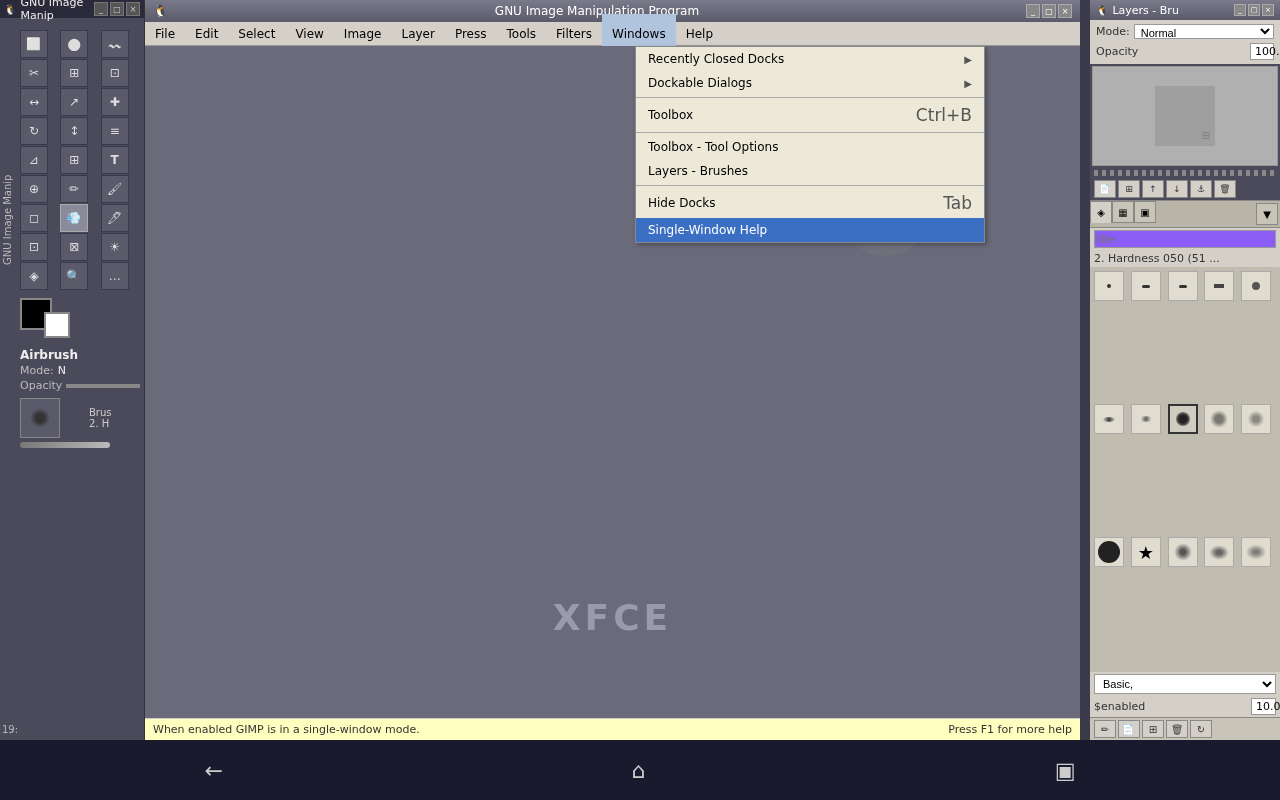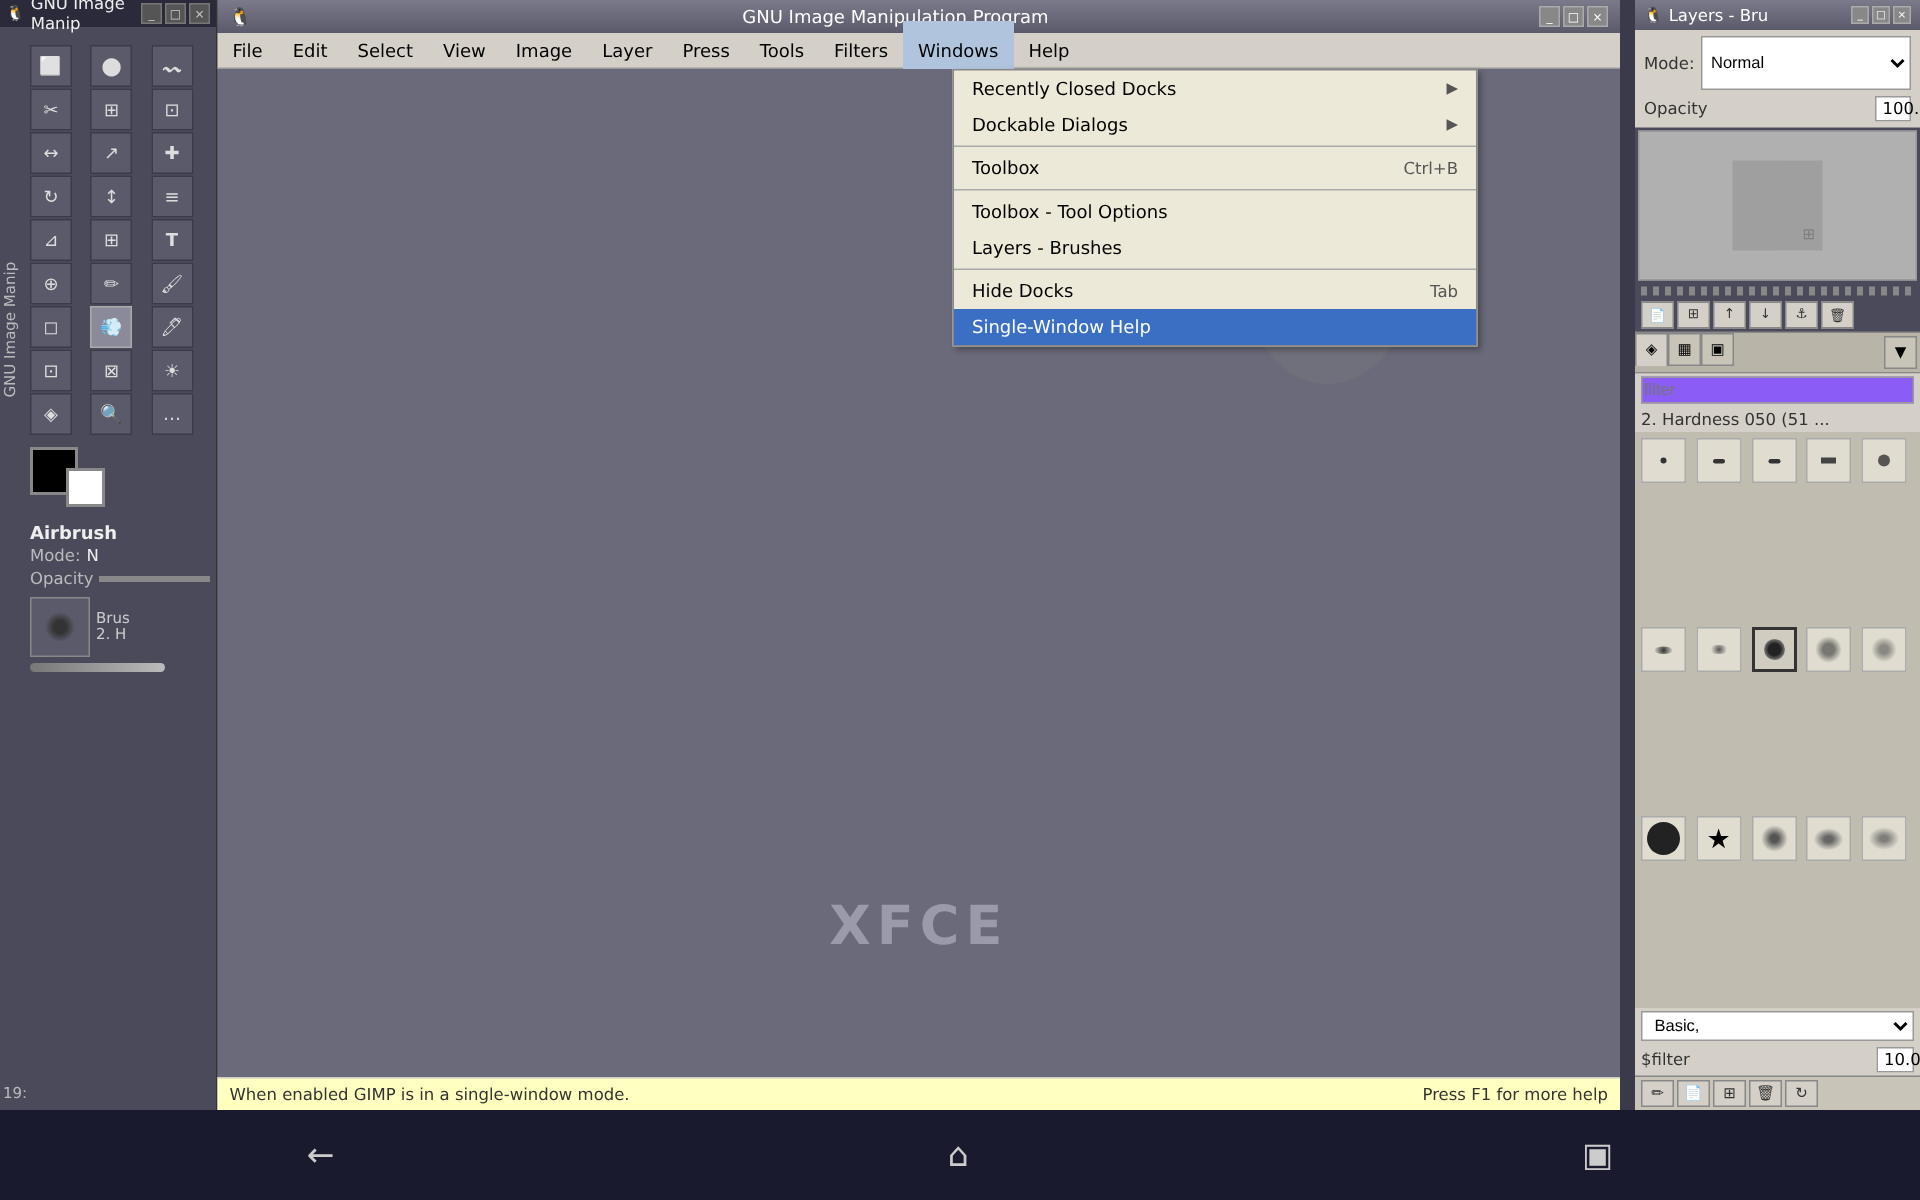--- a/index.html
+++ b/index.html
@@ -189,20 +189,21 @@
       border: 1px solid #888;
       display: flex;
       align-items: center;
       justify-content: center;
       font-size: 9px;
       color: #ccc;
     }
     .brush-name {
       color: #ccc;
       font-size: 10px;
+      margin-left: 25px;
     }
     .tool-size-row {
       padding-left: 20px;
       margin-top: 4px;
     }
     .size-slider {
       width: 90px;
       height: 6px;
       background: linear-gradient(to right, #777, #bbb);
       border-radius: 3px;
@@ -335,21 +336,21 @@
       justify-content: space-between;
       white-space: nowrap;
     }
     .windows-menu-item.highlighted {
       background: #3a6fc4;
       color: #fff;
     }
     .windows-menu-item .shortcut {
       margin-left: 12px;
       color: #555;
-      font-size: 11px;
+      font-size: 17px;
       text-align: right;
     }
     .windows-menu-separator {
       height: 1px;
       background: #aaa;
       margin: 2px 0;
     }
     .submenu-arrow {
       font-size: 10px;
       color: #555;
@@ -423,21 +424,21 @@
       color: #333;
       margin-right: 4px;
       white-space: nowrap;
     }
     .mode-select {
       flex: 1;
       background: #fff;
       border: 1px solid #999;
       font-size: 11px;
       padding: 1px 2px;
-      height: 36px;
+      height: 15px;
     }
     .opacity-row-rp {
       display: flex;
       align-items: center;
       gap: 4px;
     }
     .opacity-label-rp {
       font-size: 11px;
       color: #333;
       flex: 1;
@@ -901,21 +902,21 @@
       <div class="brush-cell">
         <div style="width:24px;height:18px;background:radial-gradient(ellipse,#555 15%,transparent 60%);opacity:0.7;"></div>
       </div>
     </div>
 
     <select class="brush-set-select">
       <option>Basic,</option>
     </select>
 
     <div class="spacing-row">
-      <span class="spacing-label">$filter</span>
+      <span class="spacing-label">$enabled</span>
       <div class="spacing-value">10.0</div>
     </div>
 
     <div class="brushes-bottom-toolbar">
       <div class="brush-bottom-btn">✏</div>
       <div class="brush-bottom-btn">📄</div>
       <div class="brush-bottom-btn">⊞</div>
       <div class="brush-bottom-btn">🗑</div>
       <div class="brush-bottom-btn">↻</div>
     </div>

